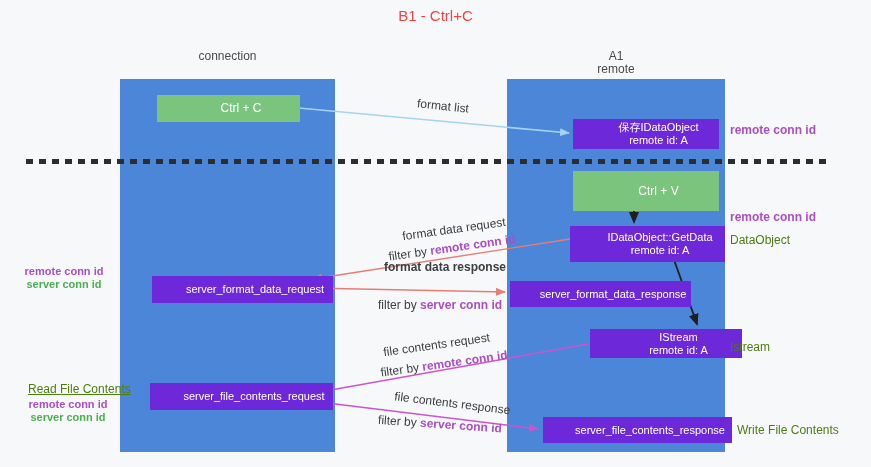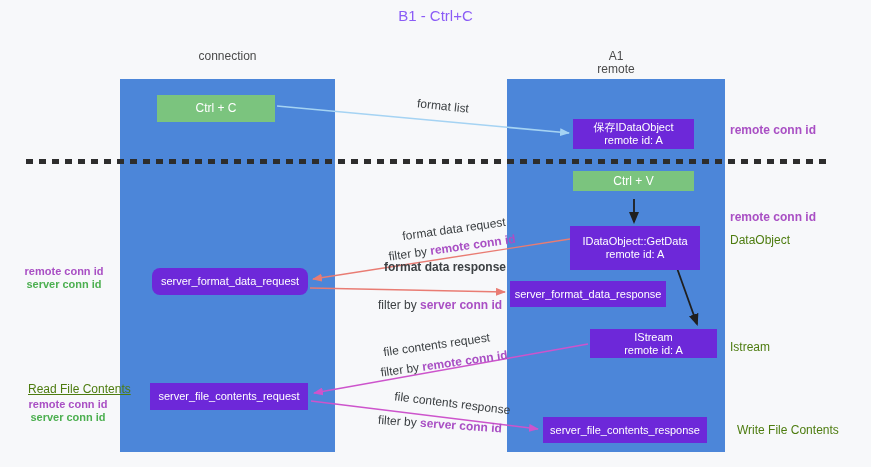--- a/index.html
+++ b/index.html
@@ -1,34 +1,34 @@
 <!DOCTYPE html>
 <html><head>
 <meta charset="utf-8">
 <style>
   html,body{margin:0;padding:0;}
   body{background:#ffffff;font-family:"Liberation Sans","DejaVu Sans",sans-serif;}
   #canvas{position:relative;width:871px;height:467px;background:#f7f8fa;overflow:hidden;}
 
   .title{position:absolute;left:0;top:6px;width:871px;text-align:center;
-         font-size:15px;line-height:19px;color:#8b5cf6;}
+         font-size:15px;line-height:19px;color:#ef4444;}
 
   .col-header{position:absolute;text-align:center;font-size:12px;line-height:13px;color:#4a4a4a;}
   .col-header.left{left:120px;top:50px;width:215px;}
   .col-header.right{left:507px;top:50px;width:218px;}
 
   .column{position:absolute;top:79px;height:373px;background:#4c86d9;}
   .column.left{left:120px;width:215px;}
   .column.right{left:507px;width:218px;}
 
   .dashline{position:absolute;left:26px;top:159px;width:804px;height:5px;
             background:repeating-linear-gradient(to right,#2d2d2d 0 7px,transparent 7px 13px);}
 
   .node{position:absolute;display:flex;flex-direction:column;align-items:center;justify-content:center;
-        color:#ffffff;text-align:center;line-height:13px;font-size:11px;white-space:nowrap;}
+        color:#ffffff;text-align:center;line-height:13px;font-size:11px;white-space:nowrap;padding-left:25px;}
   .node.green{background:#7bc47e;font-size:12px;}
   .node.orange{background:#6d28d9;}
 
   .side-label{position:absolute;font-size:12px;white-space:nowrap;color:#4d7c0f;}
   .purple{color:#a94fc4;font-weight:bold;}
   .greent{color:#4caf50;font-weight:bold;}
   .conn-stack{position:absolute;text-align:center;font-size:11px;line-height:13px;white-space:nowrap;}
 
   .arrow-label{position:absolute;font-size:12px;color:#3c4043;text-align:center;white-space:nowrap;}
   .rot-up{transform:rotate(-8deg);}
@@ -86,30 +86,30 @@
 
   <div class="node green" style="left:157px;top:95px;width:118px;height:27px;">
     <span>Ctrl + C</span>
   </div>
 
   <div class="node orange" style="left:573px;top:119px;width:121px;height:30px;">
     <span>保存IDataObject</span>
     <span>remote id: A</span>
   </div>
 
-  <div class="node green" style="left:573px;top:171px;width:121px;height:20px;">
+  <div class="node green" style="left:573px;top:171px;width:121px;height:40px;">
     <span>Ctrl + V</span>
   </div>
 
-  <div class="node orange" style="left:570px;top:226px;width:130px;height:44px;">
+  <div class="node orange" style="left:570px;top:226px;width:130px;height:36px;">
     <span>IDataObject::GetData</span>
     <span>remote id: A</span>
   </div>
 
-  <div class="node orange" style="left:152px;top:268px;width:156px;height:27px;border-radius:8px;">
+  <div class="node orange" style="left:152px;top:276px;width:156px;height:27px;">
     <span>server_format_data_request</span>
   </div>
 
   <div class="node orange" style="left:510px;top:281px;width:156px;height:26px;">
     <span>server_format_data_response</span>
   </div>
 
   <div class="node orange" style="left:590px;top:329px;width:127px;height:29px;">
     <span>IStream</span>
     <span>remote id: A</span>

